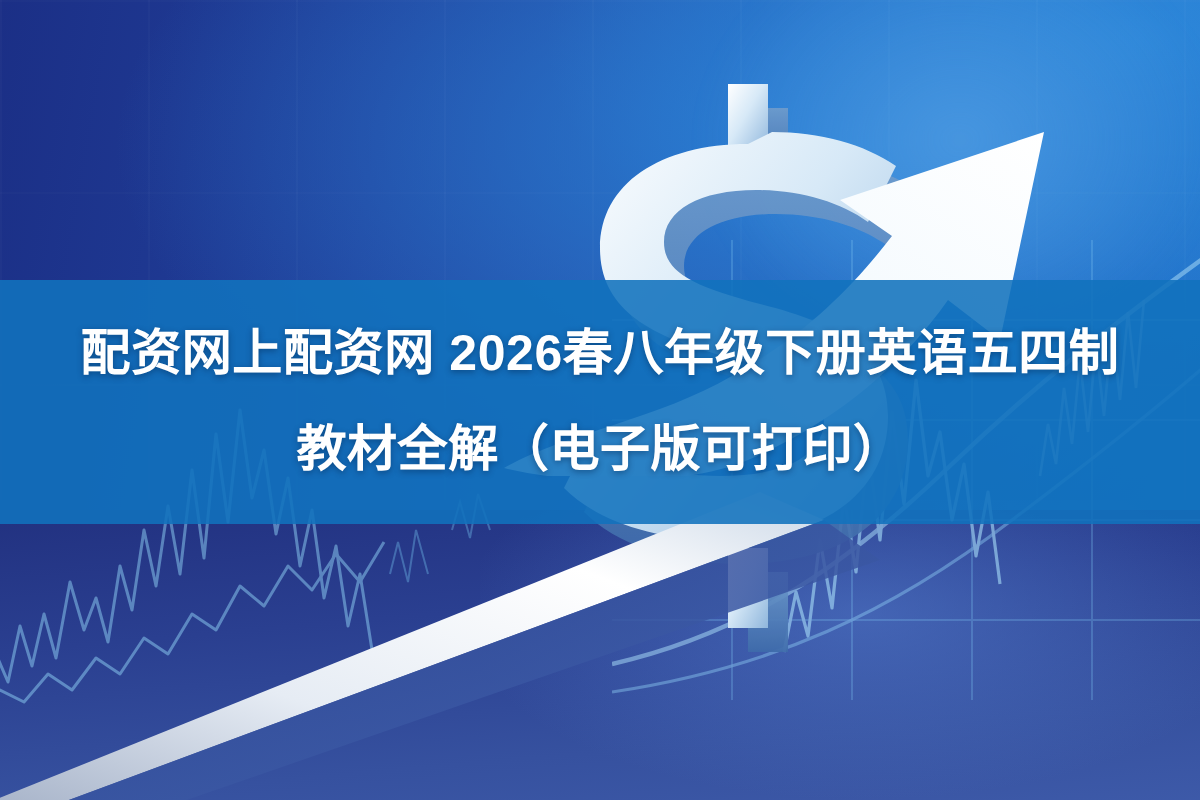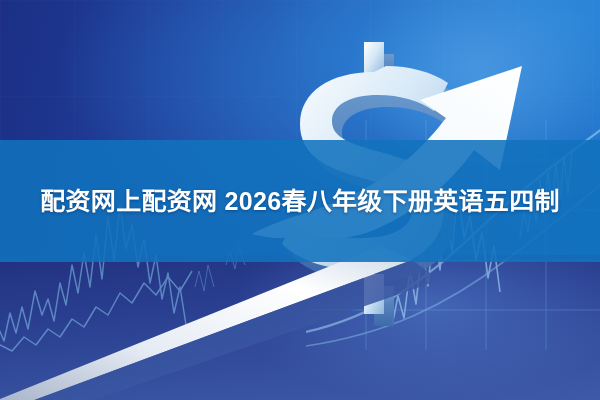--- a/index.html
+++ b/index.html
@@ -200,15 +200,16 @@
         <stop offset="0%" stop-color="#2b4391"></stop>
         <stop offset="100%" stop-color="#4566b0"></stop>
       </linearGradient>
     </defs>
     <path d="M0,175 L420,6 L452,20 L34,175 Z" fill="url(#lgT)"></path>
     <path d="M34,175 L452,20 L480,40 L90,175 Z" fill="url(#lgU)" opacity=".85"></path>
   </svg>
 
   <div class="band">
     <div class="band-line">配资网上配资网 2026春八年级下册英语五四制</div>
+    <div class="band-line">教材全解（电子版可打印）</div>
   </div>
 
 </div>
 
 </body></html>

